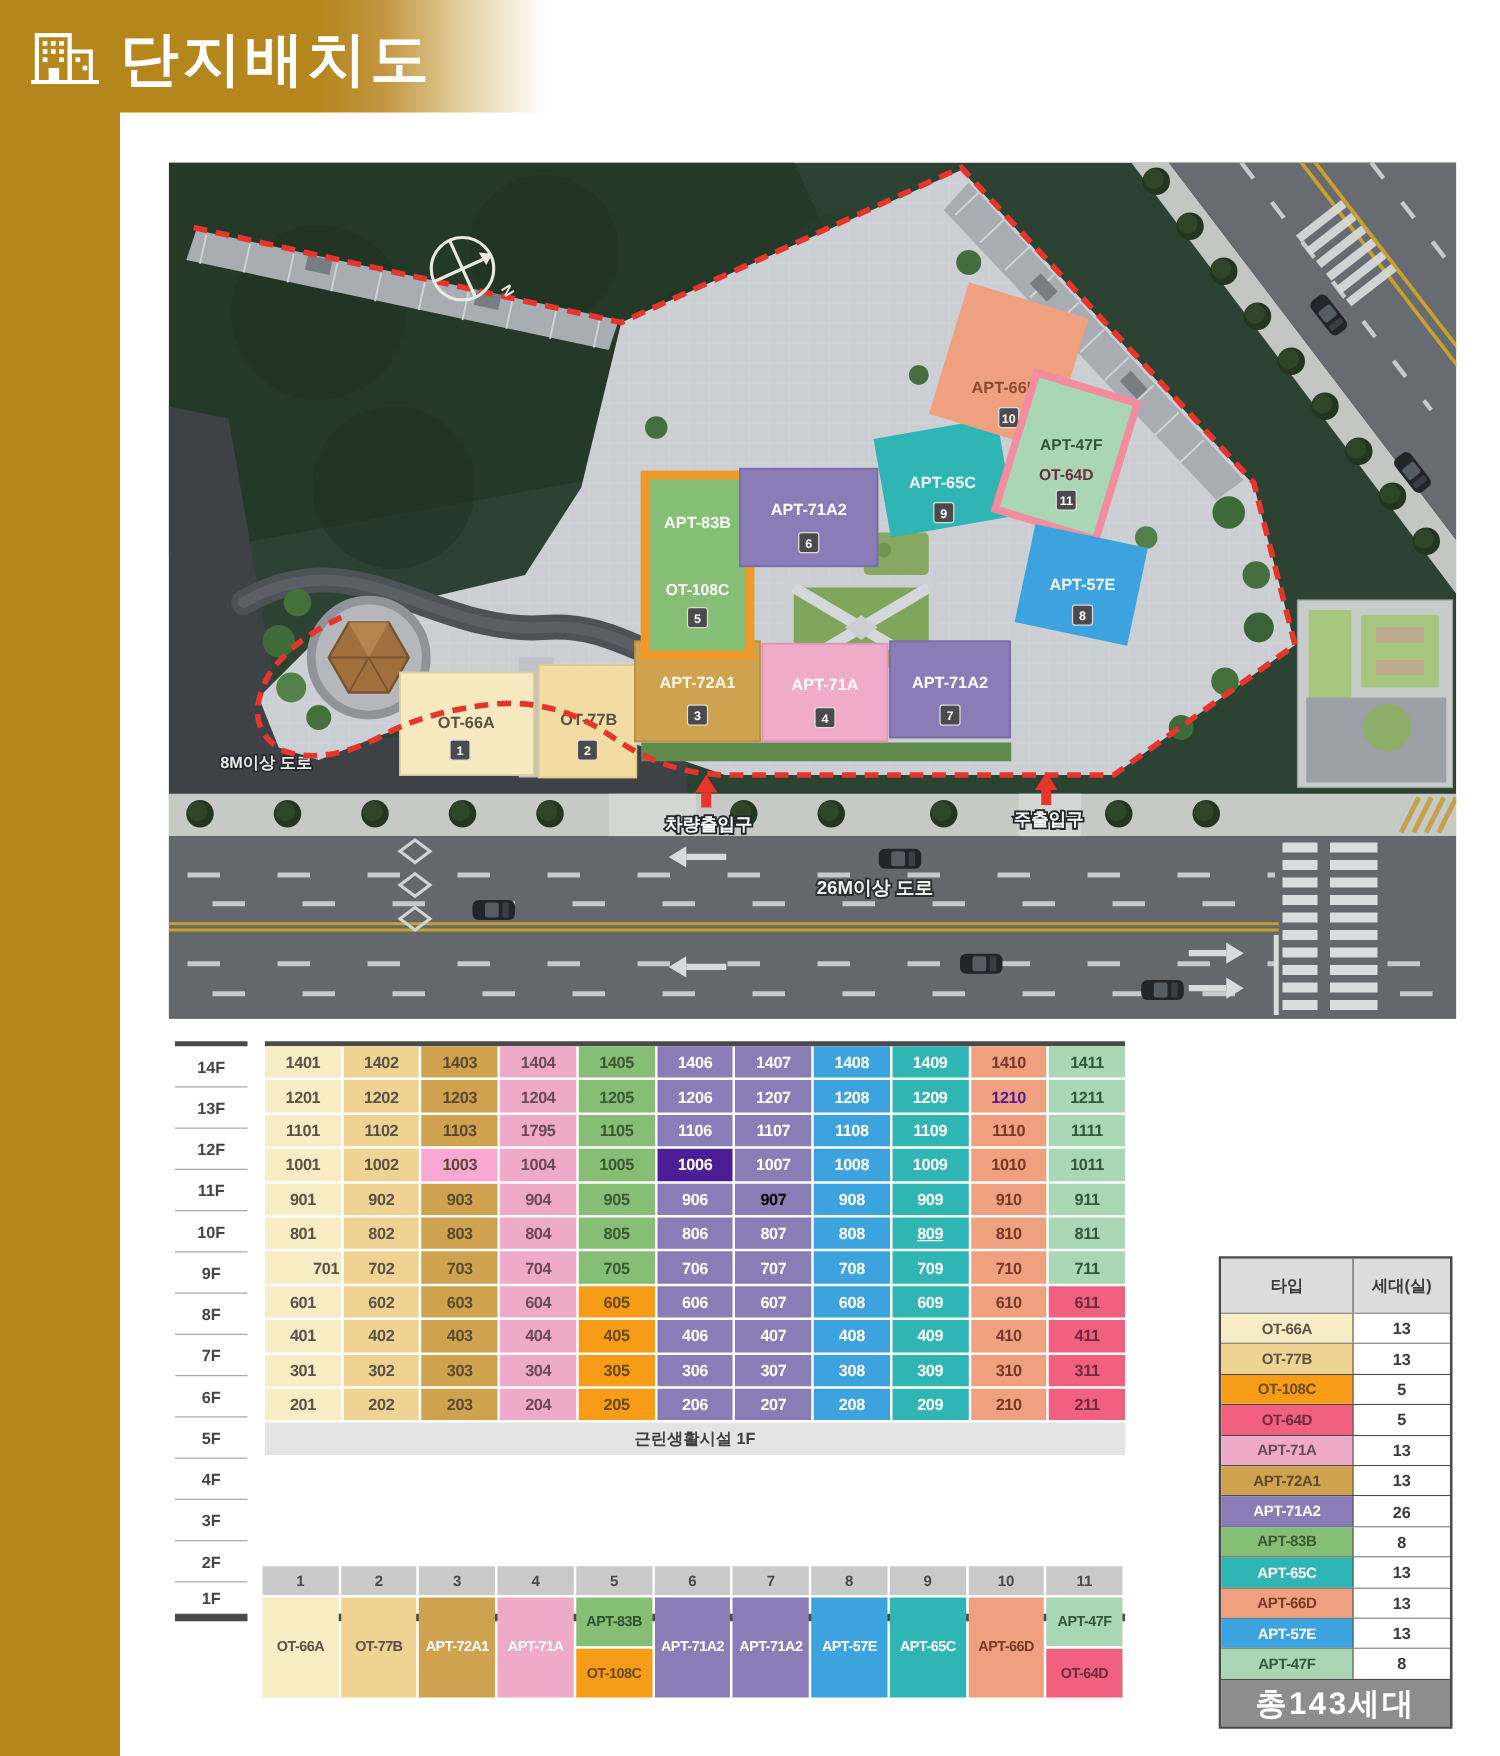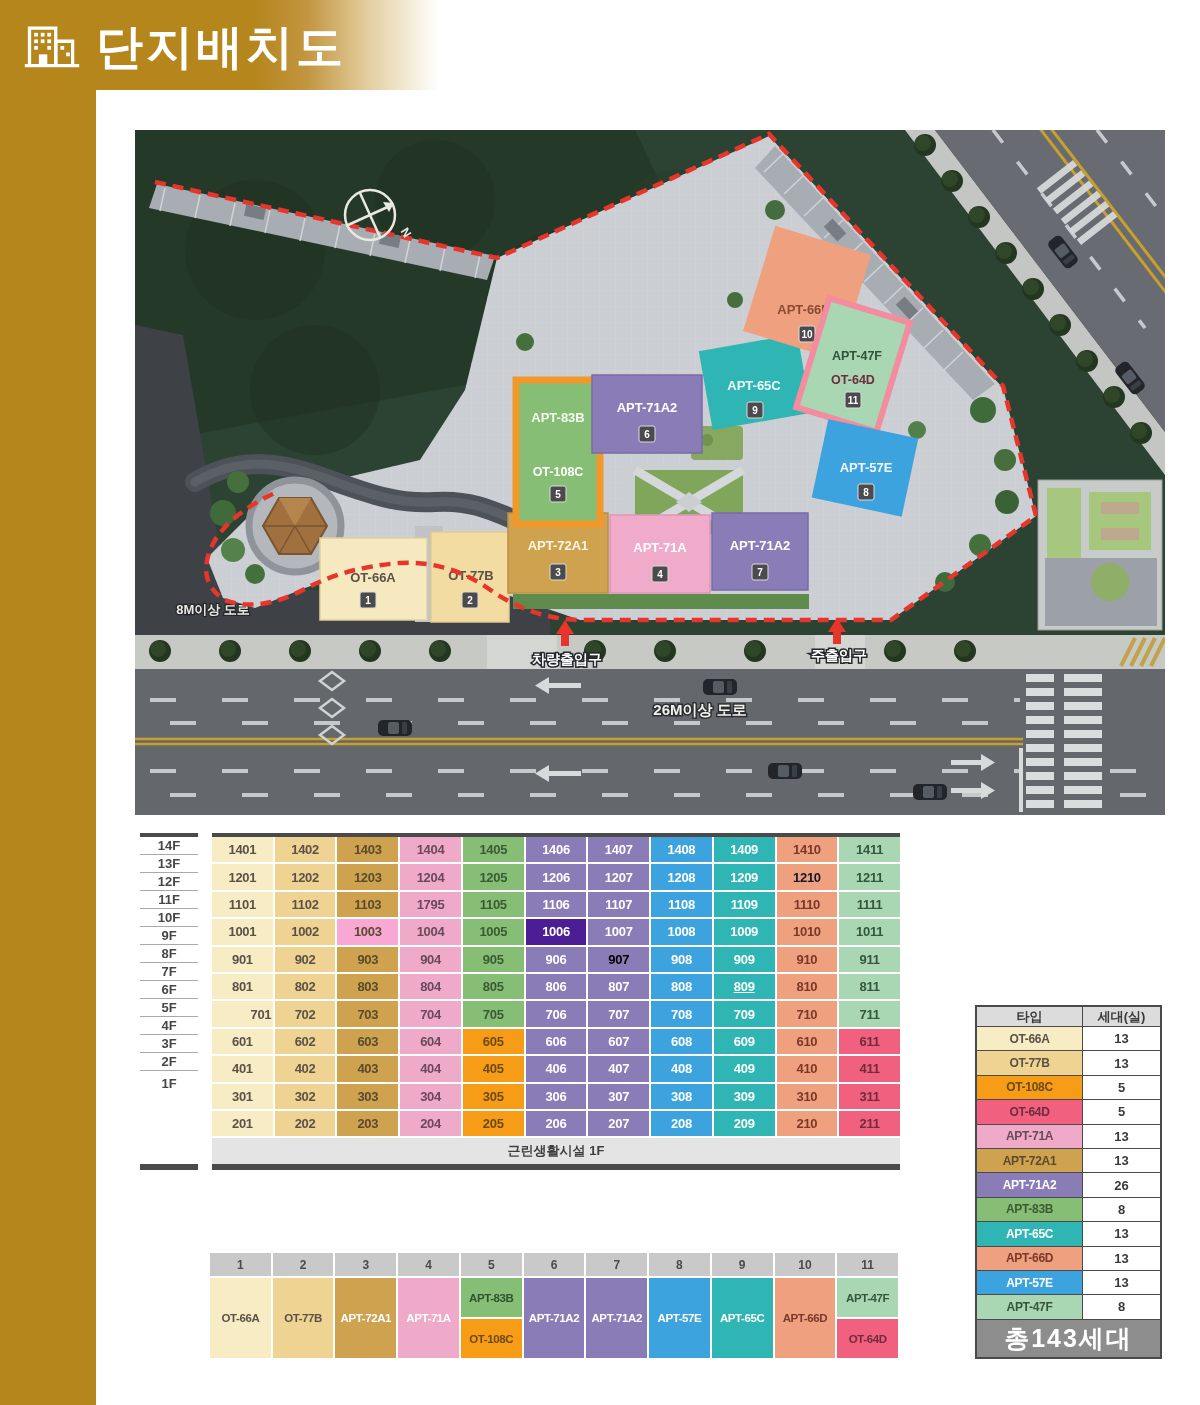--- a/index.html
+++ b/index.html
@@ -10,40 +10,40 @@
   .header-band{position:absolute;left:0;top:0;width:438px;height:90px;
     background:linear-gradient(90deg,#B5861C 0%,#B5861C 58%,#C29540 70%,#E3CE9E 84%,#ffffff 100%);}
   .header-icon{position:absolute;left:22px;top:15px;}
   .page-title{position:absolute;left:96px;top:16px;color:#fff;font-size:47px;font-weight:800;letter-spacing:3px;}
   
   .plan{position:absolute;left:135px;top:130px;width:1030px;height:685px;}
   svg text{font-family:"Liberation Sans",sans-serif;}
   
   .floor-grid{position:absolute;left:140px;top:833px;display:flex;}
   .fg-labels{width:58px;margin-right:14px;border-top:4px solid #4A4A4A;border-bottom:6px solid #4A4A4A;}
-  .fg-label{height:18px;box-sizing:border-box;border-bottom:1px solid #A9A9A9;
+  .fg-label{height:33px;box-sizing:border-box;border-bottom:1px solid #A9A9A9;
     display:flex;align-items:center;justify-content:center;font-size:13px;font-weight:700;color:#464646;}
   .fg-label.last{height:25.4px;border-bottom:none;}
   .fg-cells{width:688px;border-top:4px solid #4A4A4A;border-bottom:6px solid #4A4A4A;}
   .fg-row{display:grid;grid-template-columns:repeat(11,1fr);gap:2px;height:25.4px;margin-bottom:2px;}
   .fg-cell{display:flex;align-items:center;justify-content:center;font-size:13px;font-weight:700;letter-spacing:-0.3px;}
   .fg-ground{height:25.4px;background:#E4E4E4;display:flex;align-items:center;justify-content:center;
     font-size:13px;font-weight:700;color:#3F3F3F;}
   
   .type-table{position:absolute;left:210px;top:1253px;width:688px;}
   .tt-head{display:grid;grid-template-columns:repeat(11,1fr);gap:2px;height:23px;}
   .tt-h{background:#C9C9C9;display:flex;align-items:center;justify-content:center;
     font-size:12px;font-weight:700;color:#4A4A4A;}
   .tt-body{display:grid;grid-template-columns:repeat(11,1fr);gap:2px;margin-top:2px;height:80px;}
   .tt-cell{display:flex;flex-direction:column;gap:2px;}
   .tt-part{flex:1;display:flex;align-items:center;justify-content:center;
     font-size:11.5px;font-weight:700;letter-spacing:-0.4px;}
   
   .legend{position:absolute;left:975px;top:1005px;width:183px;border:2px solid #4A4A4A;background:#fff;}
-  .lg-head{display:grid;grid-template-columns:106px 1fr;height:19px;}
+  .lg-head{display:grid;grid-template-columns:106px 1fr;height:43px;}
   .lg-head div{background:#DCDCDC;display:flex;align-items:center;justify-content:center;
     font-size:13px;font-weight:700;color:#3A3A3A;}
   .lg-head div:first-child{border-right:1px solid #4A4A4A;}
   .lg-row{display:grid;grid-template-columns:106px 1fr;height:23.4px;border-top:1px solid #4A4A4A;}
   .lg-type{display:flex;align-items:center;justify-content:center;font-size:12px;font-weight:700;
     border-right:1px solid #4A4A4A;letter-spacing:-0.3px;}
   .lg-count{display:flex;align-items:center;justify-content:center;font-size:13px;font-weight:700;color:#3A3A3A;background:#fff;}
   .lg-total{height:37px;border-top:1px solid #4A4A4A;background:#8D8D8D;display:flex;align-items:center;justify-content:center;
     color:#fff;font-size:25px;font-weight:800;letter-spacing:2px;}
 </style>
@@ -454,21 +454,21 @@
         <div class="fg-row">
           <div class="fg-cell" style="background: rgb(247, 236, 195); color: rgb(91, 81, 72);">1201</div>
           <div class="fg-cell" style="background: rgb(239, 211, 146); color: rgb(91, 81, 72);">1202</div>
           <div class="fg-cell" style="background: rgb(206, 162, 78); color: rgb(90, 74, 46);">1203</div>
           <div class="fg-cell" style="background: rgb(240, 170, 201); color: rgb(104, 74, 88);">1204</div>
           <div class="fg-cell" style="background: rgb(135, 190, 117); color: rgb(58, 90, 52);">1205</div>
           <div class="fg-cell" style="background: rgb(138, 124, 183); color: rgb(255, 255, 255);">1206</div>
           <div class="fg-cell" style="background: rgb(138, 124, 183); color: rgb(255, 255, 255);">1207</div>
           <div class="fg-cell" style="background: rgb(61, 163, 222); color: rgb(255, 255, 255);">1208</div>
           <div class="fg-cell" style="background: rgb(47, 181, 179); color: rgb(255, 255, 255);">1209</div>
-          <div class="fg-cell" style="background: rgb(239, 160, 126); color: #0f172a;">1210</div>
+          <div class="fg-cell" style="background: rgb(239, 160, 126); color: #4c1d95;">1210</div>
           <div class="fg-cell" style="background: rgb(169, 214, 179); color: rgb(52, 86, 60);">1211</div>
         </div>
         <div class="fg-row">
           <div class="fg-cell" style="background: rgb(247, 236, 195); color: rgb(91, 81, 72);">1101</div>
           <div class="fg-cell" style="background: rgb(239, 211, 146); color: rgb(91, 81, 72);">1102</div>
           <div class="fg-cell" style="background: rgb(206, 162, 78); color: rgb(90, 74, 46);">1103</div>
           <div class="fg-cell" style="background: rgb(240, 170, 201); color: rgb(104, 74, 88);">1795</div>
           <div class="fg-cell" style="background: rgb(135, 190, 117); color: rgb(58, 90, 52);">1105</div>
           <div class="fg-cell" style="background: rgb(138, 124, 183); color: rgb(255, 255, 255);">1106</div>
           <div class="fg-cell" style="background: rgb(138, 124, 183); color: rgb(255, 255, 255);">1107</div>

